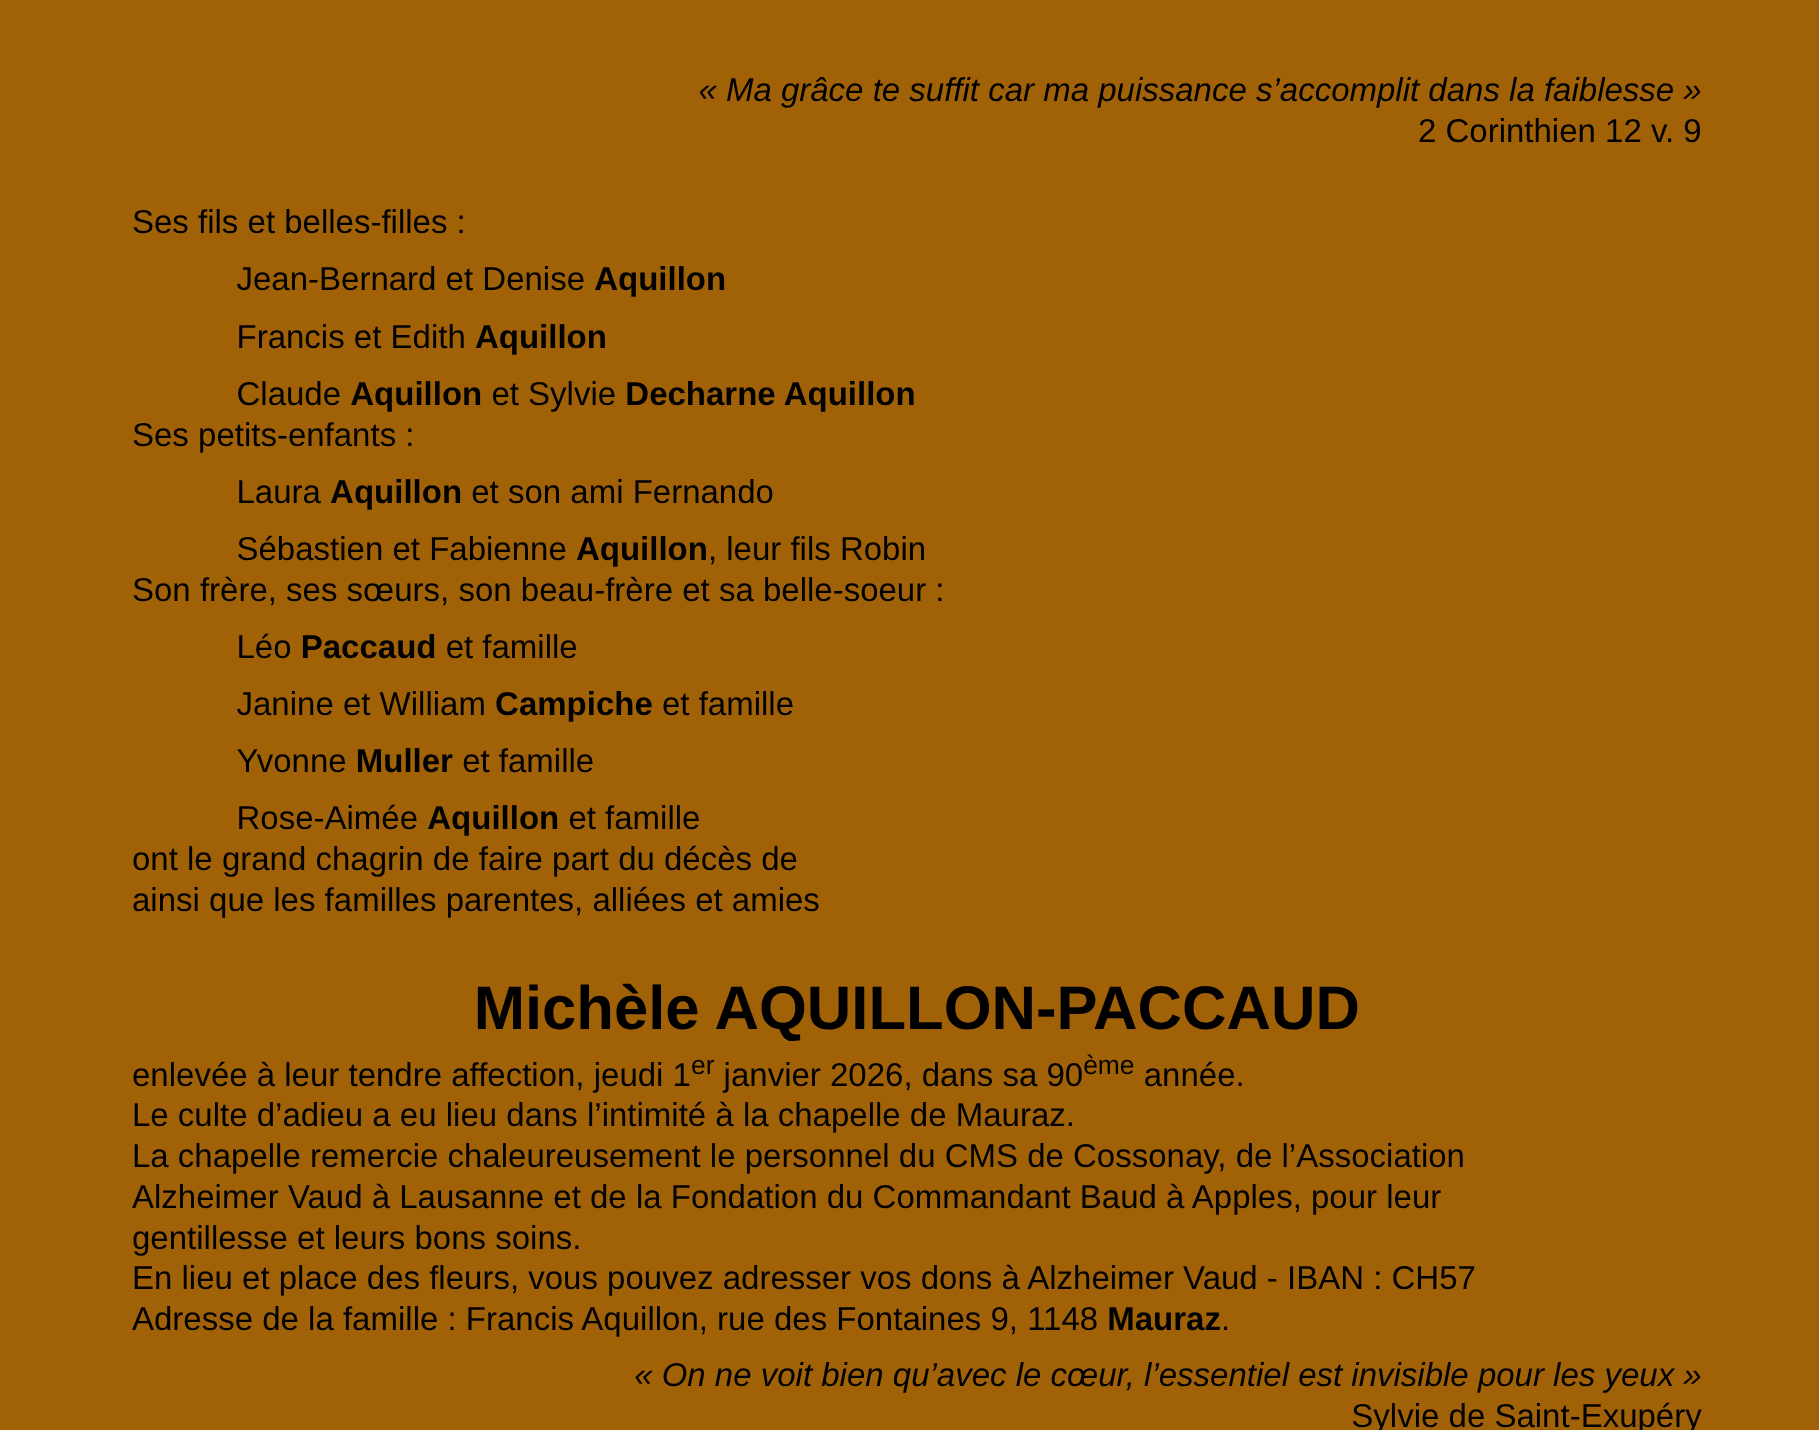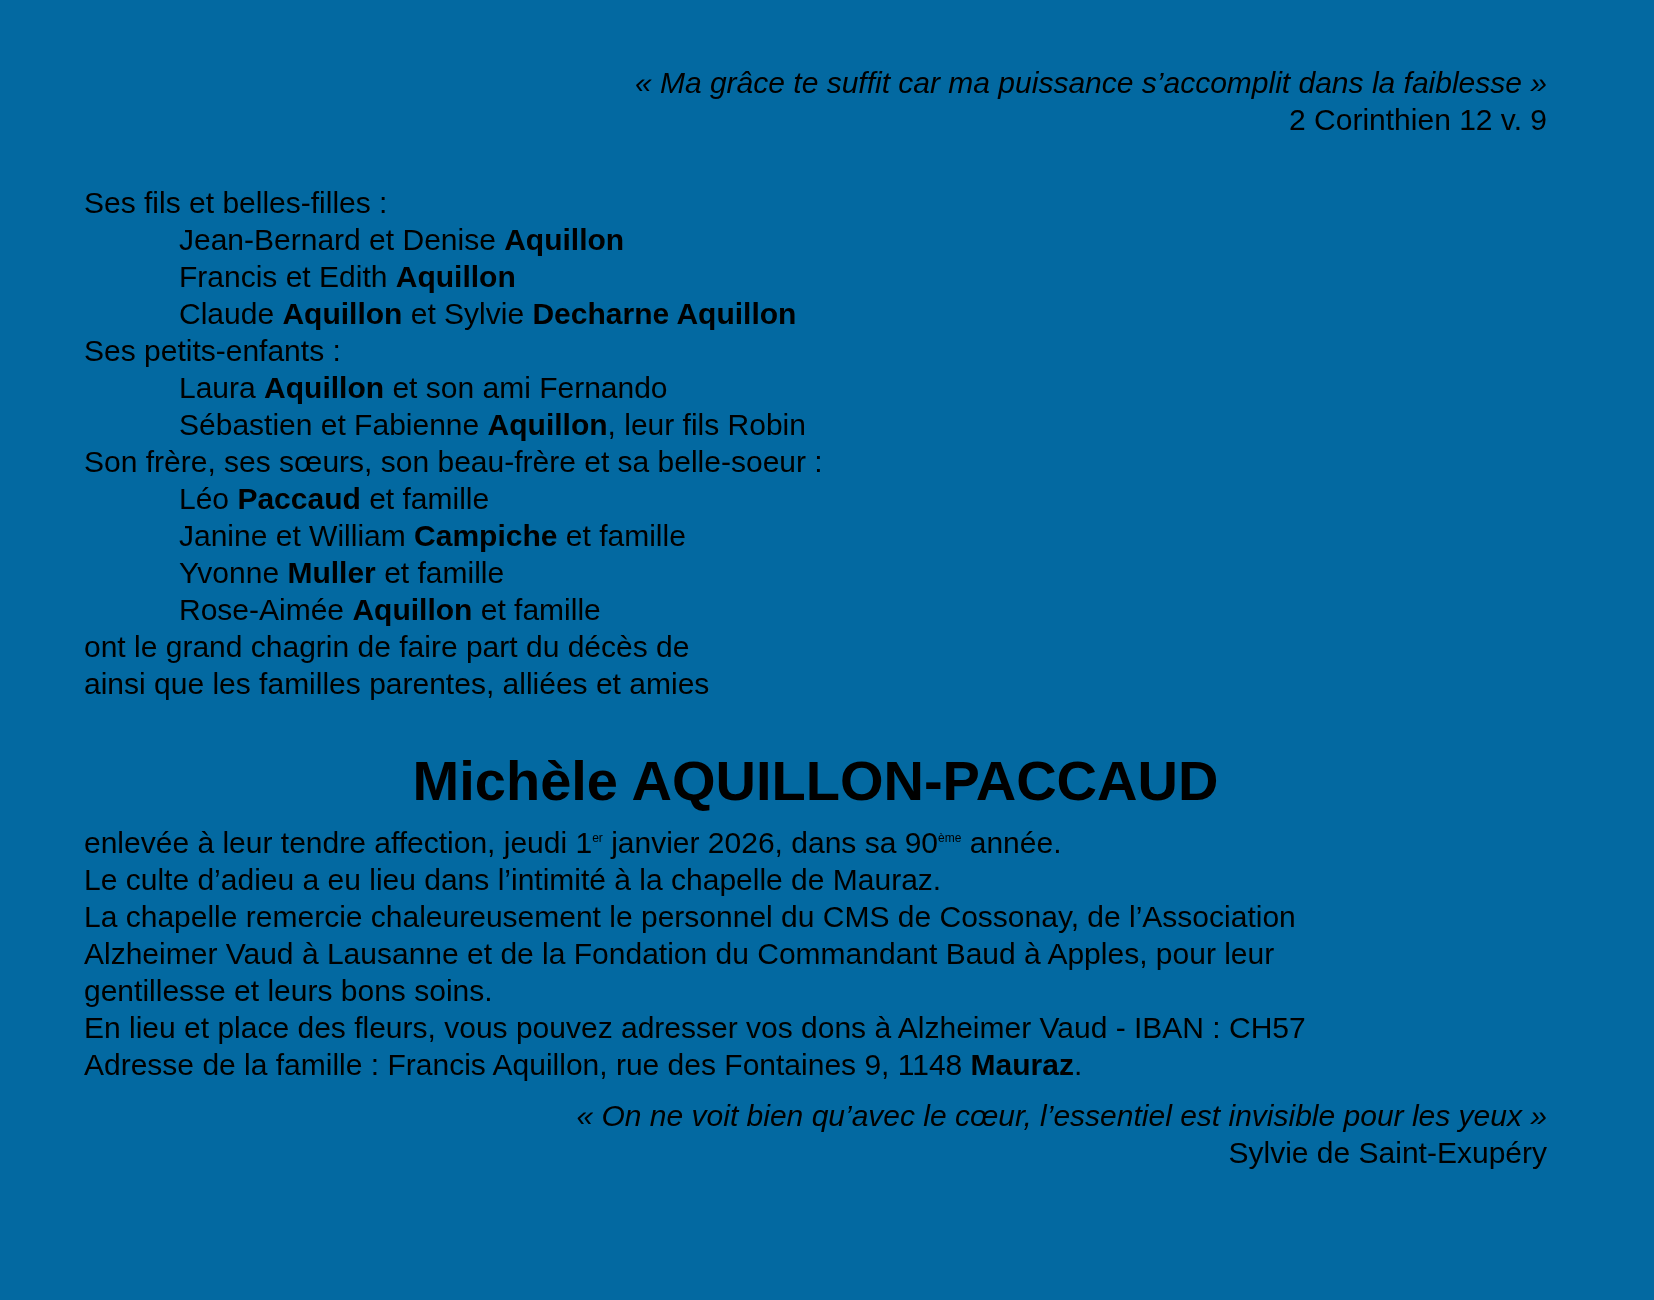--- a/index.html
+++ b/index.html
@@ -4,39 +4,39 @@
 <style>
   html, body {
     margin: 0;
     padding: 0;
     background: #ffffff;
   }
   .sheet {
     position: relative;
     width: 1654px;
     height: 1300px;
-    background: #0369a1;
+    background: #a16207;
     color: #000000;
     font-family: "Liberation Sans", sans-serif;
     font-size: 30px;
     line-height: 37px;
     box-sizing: border-box;
-    padding: 64px 107px 0 84px;
+    padding: 64px 107px 0 120px;
     overflow: hidden;
   }
   .quote-block { text-align: right; }
   .quote-text { font-style: italic; }
   .quote-attr { font-style: normal; }
   .family-list { margin-top: 46px; }
   .body-lines { margin-top: 16px; }
   .line { white-space: pre; }
-  .line.indent { padding-left: 95px; }
+  .line.indent { padding-left: 95px; margin-top: 15px; }
   .b { font-weight: bold; }
   .sup {
-    font-size: 12px;
+    font-size: 24px;
     vertical-align: super;
     line-height: 0;
     margin-top: 48px;
   }
   .deceased-name {
     margin: 52px 0 0 0;
     font-size: 56px;
     line-height: 54px;
     font-weight: bold;
     text-align: center;

